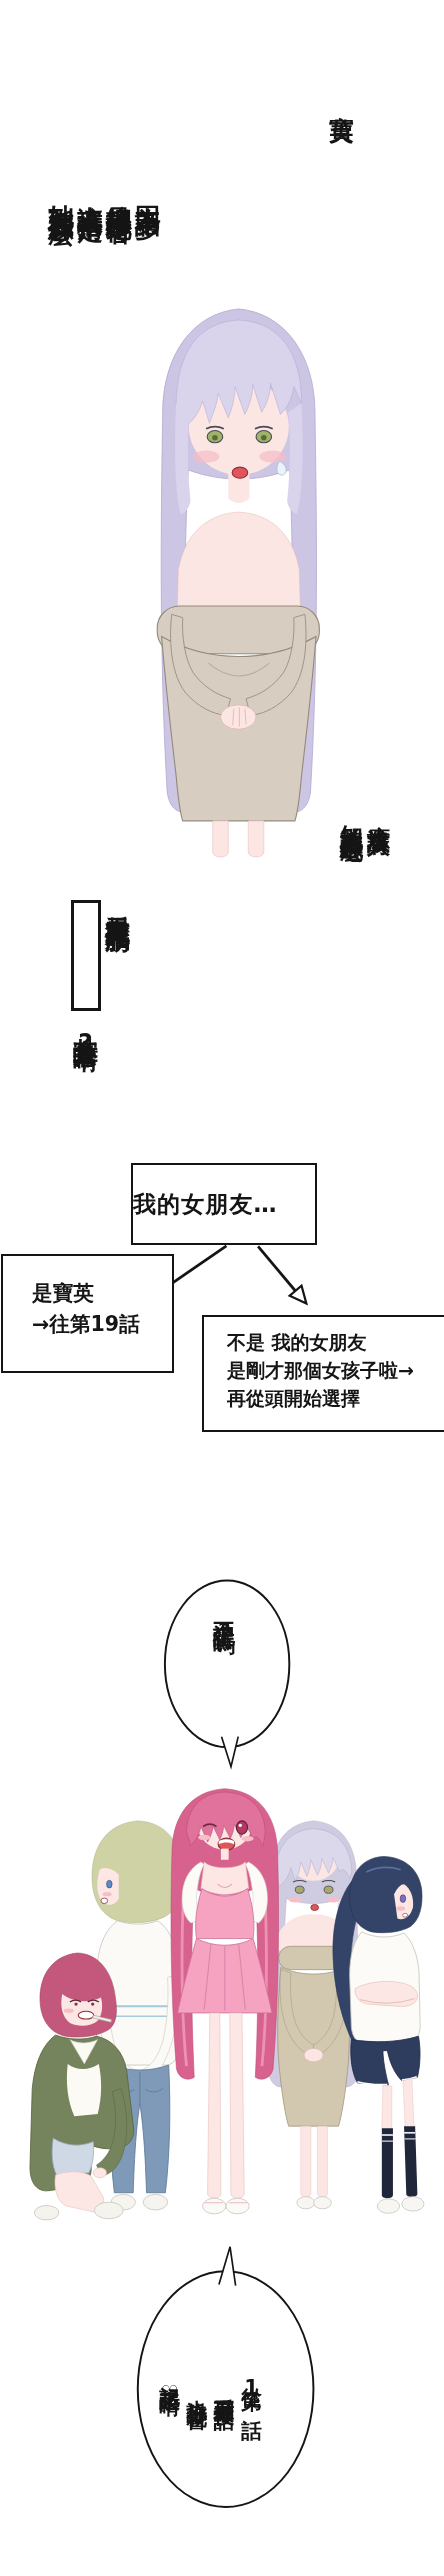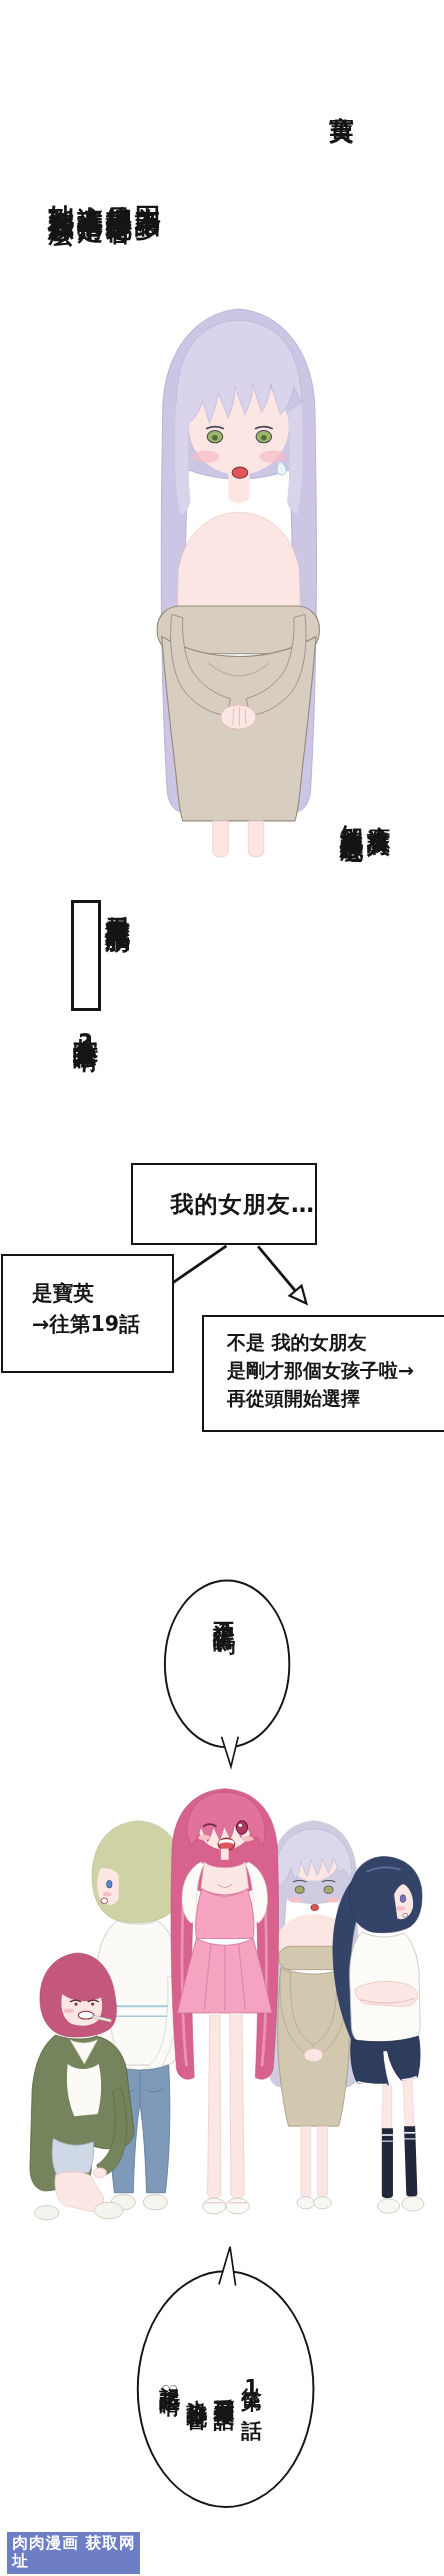--- a/index.html
+++ b/index.html
@@ -23,21 +23,21 @@
   .note{gap:3.9px;}
   .riddle-col{font-size:25px;}
   .censor-box{
     width:30px;height:111px;border:3.9px solid #151515;background:#fff;
     box-sizing:border-box;
   }
   .flow-box{
     box-sizing:border-box;border:2.8px solid #151515;background:#fff;
     font-weight:bold;color:#151515;
   }
-  .q-box{width:186px;height:82px;display:flex;align-items:center;justify-content:flex-end;font-size:23px;letter-spacing:1.1px;}
+  .q-box{width:186px;height:82px;display:flex;align-items:center;justify-content:flex-start;font-size:23px;letter-spacing:1.1px;}
   .ans-left{width:173px;height:119px;padding:22px 0 0 29px;font-size:20.6px;line-height:1.5;}
   .ans-right{width:250px;height:117px;padding:12.2px 0 0 23px;font-size:19px;line-height:1.47;}
   .bubble-text{
     writing-mode:vertical-rl;text-orientation:upright;font-weight:bold;
     color:#151515;line-height:1;letter-spacing:2.8px;white-space:nowrap;
   }
   .bub2cols{display:flex;flex-direction:row-reverse;align-items:center;gap:6.7px;}
   .bub2cols .bubble-text{font-size:20.6px;letter-spacing:2.2px;}
   .watermark{
     width:133px;height:42px;background:#6e7ec6;color:#ffffff;
@@ -252,19 +252,15 @@
     <path d="M158,82 L178,14 L188,84 Z" fill="#ffffff"></path>
     <path d="M158,82 L178,14 L188,84" fill="none" stroke="#151515" stroke-width="3"></path>
   </svg>
   <div class="abs bub2cols" style="left:159px;top:2305px;height:167px;">
     <div class="bubble-text">從第1話</div>
     <div class="bubble-text">看到最後一話</div>
     <div class="bubble-text">也許你就會</div>
     <div class="bubble-text">記起來了唷♡</div>
   </div>
 
-  <div class="abs watermark" style="left:6.7px;top:2532px;">
-    <div class="wm1">肉肉漫画  获取网址</div>
-    <div class="wm2">18rouman@gmail.com</div>
-  </div>
 
 </div>
 
 
 </body></html>

